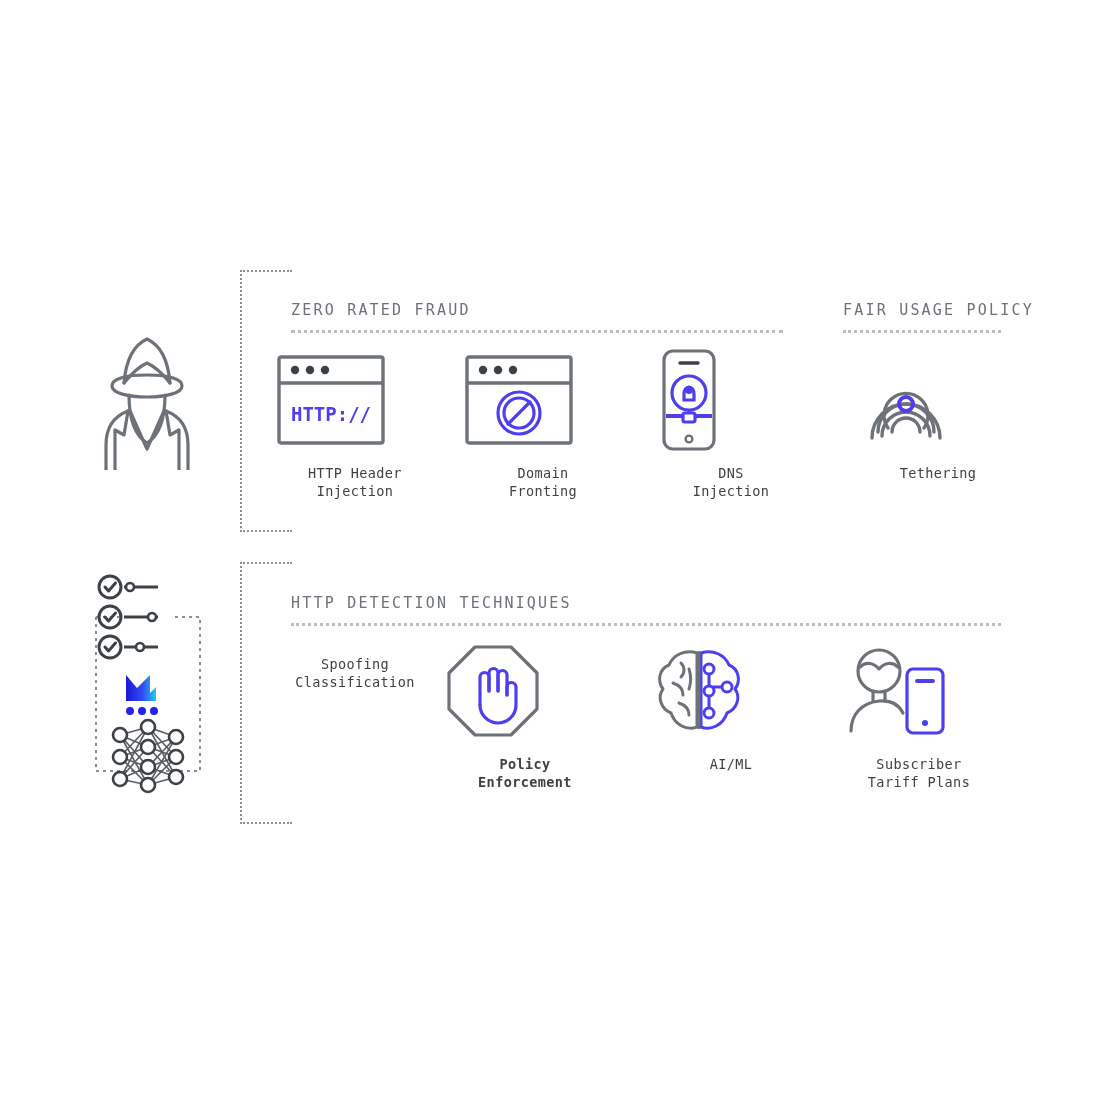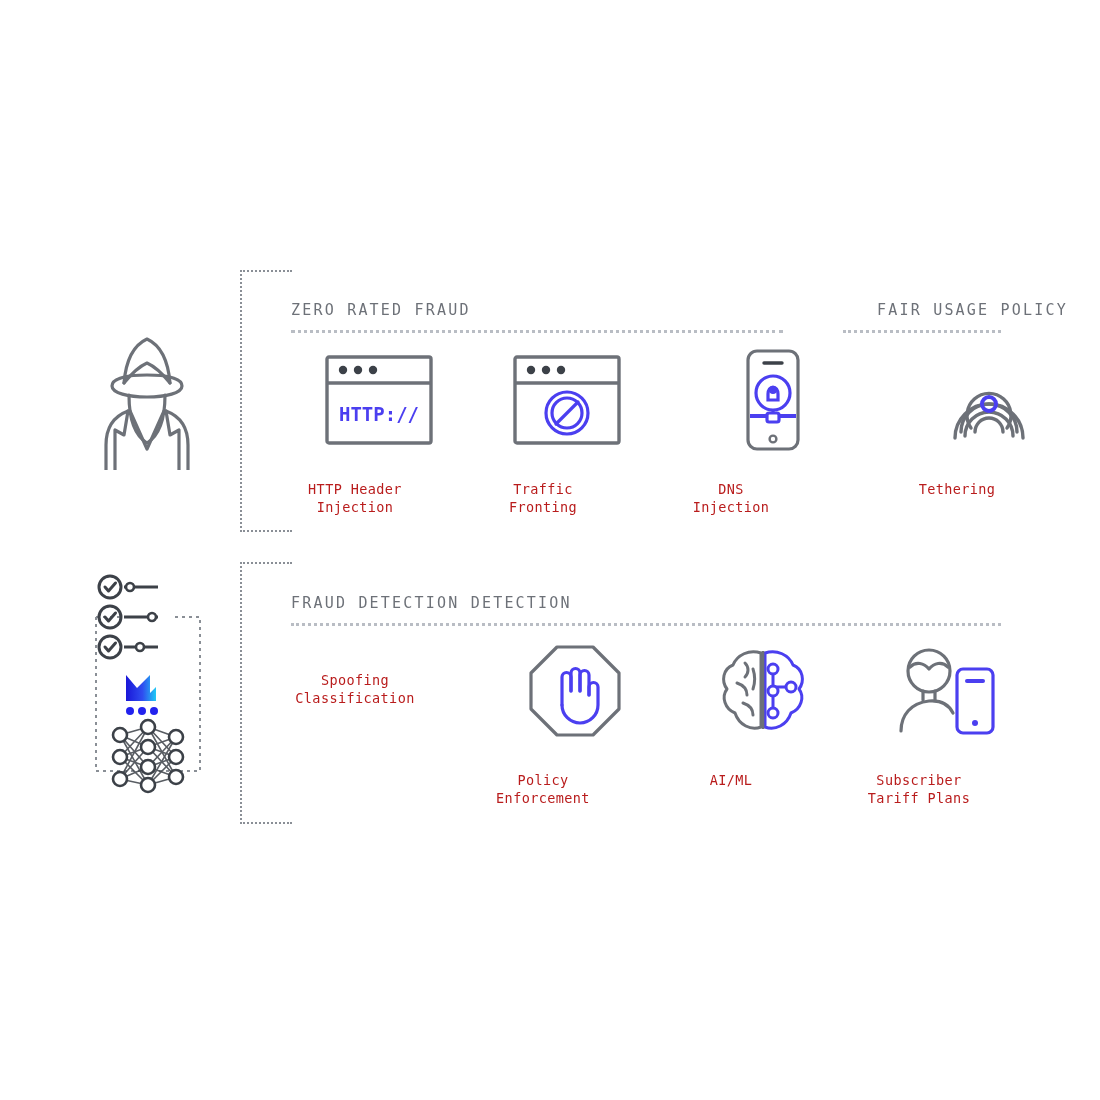--- a/index.html
+++ b/index.html
@@ -51,28 +51,28 @@
   
   .item {
     position: absolute;
     width: 160px;
     text-align: center;
   }
   .item .icon-box {
     height: 100px;
     display: flex;
     align-items: center;
-    justify-content: flex-end;
+    justify-content: flex-start;
   }
   .item .caption {
-    margin-top: 30px;
+    margin-top: 14px;
     font-family: "DejaVu Sans Mono", "Liberation Mono", monospace;
     font-size: 13.5px;
     line-height: 18px;
-    color: #b91c1c;
+    color: #404040;
     letter-spacing: 0.4px;
     white-space: pre-line;
   }
 
   
   .rail-icon { position: absolute; }
 </style>
 </head>
 <body>
 
@@ -98,21 +98,21 @@
         <path d="M82 86 L86 110 L95 105 L95 146"></path>
       </g>
     </svg>
   </div>
 
   <div class="bracket" style="left:240px; top:270px; width:52px; height:262px; border-right:none;"></div>
 
   <div class="sec-title" style="left:291px; top:301px;">ZERO RATED FRAUD</div>
   <div class="sec-rule" style="left:291px; top:330px; width:492px;"></div>
 
-  <div class="sec-title" style="left:843px; top:301px;margin-left:34px;">FAIR USAGE POLICY</div>
+  <div class="sec-title" style="left:843px; top:301px;">FAIR USAGE POLICY</div>
   <div class="sec-rule" style="left:843px; top:330px; width:158px;"></div>
 
   <div class="item" style="left:275px; top:350px;">
     <div class="icon-box">
       <svg viewBox="0 0 112 94" width="112" height="94">
         <rect x="4" y="4" width="104" height="86" rx="2" fill="#fff" stroke="#6d7178" stroke-width="3.4"></rect>
         <line x1="4" y1="30" x2="108" y2="30" stroke="#6d7178" stroke-width="3.4"></line>
         <circle cx="20" cy="17" r="4.2" fill="#3c4148"></circle>
         <circle cx="35" cy="17" r="4.2" fill="#3c4148"></circle>
         <circle cx="50" cy="17" r="4.2" fill="#3c4148"></circle>
@@ -131,21 +131,21 @@
         <circle cx="20" cy="17" r="4.2" fill="#3c4148"></circle>
         <circle cx="35" cy="17" r="4.2" fill="#3c4148"></circle>
         <circle cx="50" cy="17" r="4.2" fill="#3c4148"></circle>
         <g fill="none" stroke="#4b3ff0" stroke-width="3.2">
           <circle cx="56" cy="60" r="21"></circle>
           <circle cx="56" cy="60" r="15"></circle>
           <line x1="45" y1="71" x2="67" y2="49" stroke-linecap="round"></line>
         </g>
       </svg>
     </div>
-    <div class="caption">Traffic
+    <div class="caption">Domain
 Fronting</div>
   </div>
 
   <div class="item" style="left:651px; top:350px;">
     <div class="icon-box">
       <svg viewBox="0 0 76 104" width="76" height="104">
         <rect x="13" y="3" width="50" height="98" rx="9" fill="#fff" stroke="#6d7178" stroke-width="3.2"></rect>
         <line x1="29" y1="15" x2="47" y2="15" stroke="#3c4148" stroke-width="3.4" stroke-linecap="round"></line>
         <circle cx="38" cy="91" r="3.4" fill="none" stroke="#6d7178" stroke-width="2.4"></circle>
         <line x1="15" y1="68" x2="61" y2="68" stroke="#4b3ff0" stroke-width="4"></line>
@@ -155,21 +155,21 @@
           <rect x="32" y="65" width="12" height="9" rx="2" fill="#fff"></rect>
           <path d="M33 46 a5 7 0 0 1 10 0 v6 h-10 z" fill="#fff"></path>
           <circle cx="38" cy="42" r="2.3" fill="#4b3ff0"></circle>
         </g>
       </svg>
     </div>
     <div class="caption">DNS
 Injection</div>
   </div>
 
-  <div class="item" style="left:877px; top:350px;">
+  <div class="item" style="left:858px; top:350px;">
     <div class="icon-box">
       <svg viewBox="0 0 96 96" width="96" height="96">
         <g fill="none" stroke="#6d7178" stroke-width="3.4" stroke-linecap="round">
           <path d="M20 80 A22 22 0 1 1 76 80"></path>
           <path d="M30 80 A22 22 0 1 1 66 80" transform="translate(0,-4) scale(1)"></path>
           <path d="M14 86 A30 30 0 1 1 82 86"></path>
           <path d="M24 84 A22 22 0 1 1 72 84"></path>
           <path d="M34 80 A13 13 0 1 1 62 80"></path>
         </g>
         <circle cx="48" cy="52" r="7" fill="none" stroke="#4b3ff0" stroke-width="4"></circle>
@@ -242,29 +242,29 @@
           <circle cx="66" cy="12" r="7"></circle>
             <circle cx="66" cy="32" r="7"></circle>
             <circle cx="66" cy="52" r="7"></circle>
         </g>
       </g>
     </svg>
   </div>
 
   <div class="bracket" style="left:240px; top:562px; width:52px; height:262px; border-right:none;"></div>
 
-  <div class="sec-title" style="left:291px; top:594px;">FRAUD DETECTION DETECTION</div>
+  <div class="sec-title" style="left:291px; top:594px;">HTTP DETECTION TECHNIQUES</div>
   <div class="sec-rule" style="left:291px; top:623px; width:710px;"></div>
 
   <div class="item" style="left:275px; top:641px;">
     <div class="caption">Spoofing
 Classification</div>
   </div>
 
-  <div class="item" style="left:463px; top:641px;">
+  <div class="item" style="left:445px; top:641px;font-weight:bold;">
     <div class="icon-box">
       <svg viewBox="0 0 96 96" width="96" height="96">
         <polygon points="30,4 66,4 92,30 92,66 66,92 30,92 4,66 4,30" fill="#fff" stroke="#6d7178" stroke-width="3.2" stroke-linejoin="round"></polygon>
         <g fill="none" stroke="#4b3ff0" stroke-width="3.2" stroke-linecap="round" stroke-linejoin="round">
           <path d="M35 62 L35 34 a4.5 4.5 0 0 1 9 0 L44 48"></path>
           <path d="M44 48 L44 30 a4.5 4.5 0 0 1 9 0 L53 48"></path>
           <path d="M53 48 L53 32 a4.5 4.5 0 0 1 9 0 L62 52"></path>
           <path d="M62 52 L62 44 a4.5 4.5 0 0 1 9 0 L71 62 a18 18 0 0 1 -36 0"></path>
         </g>
       </svg>

